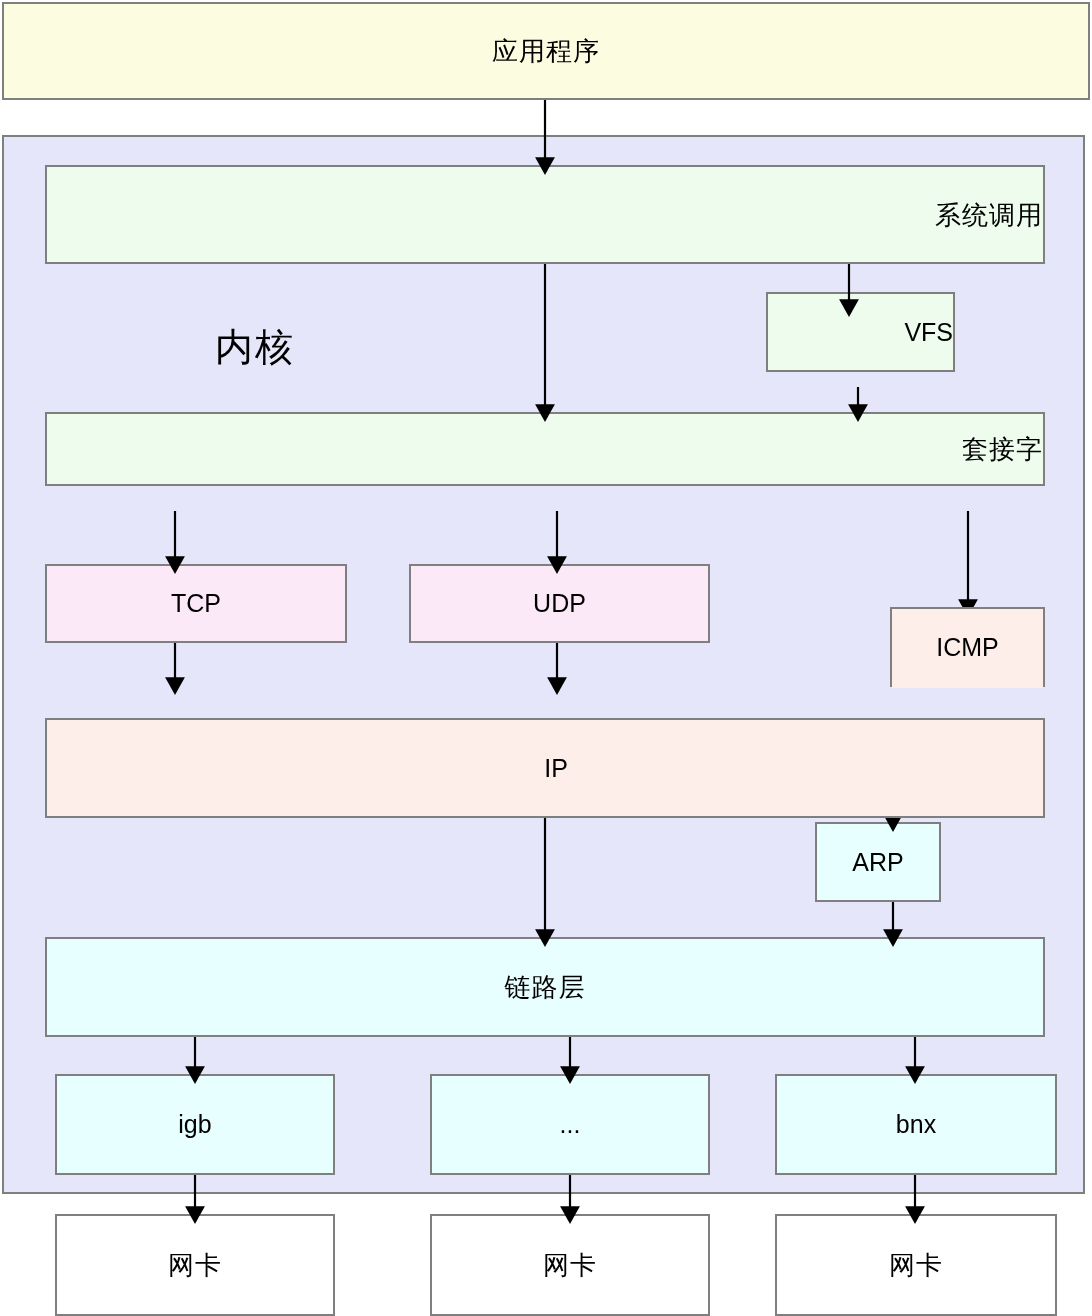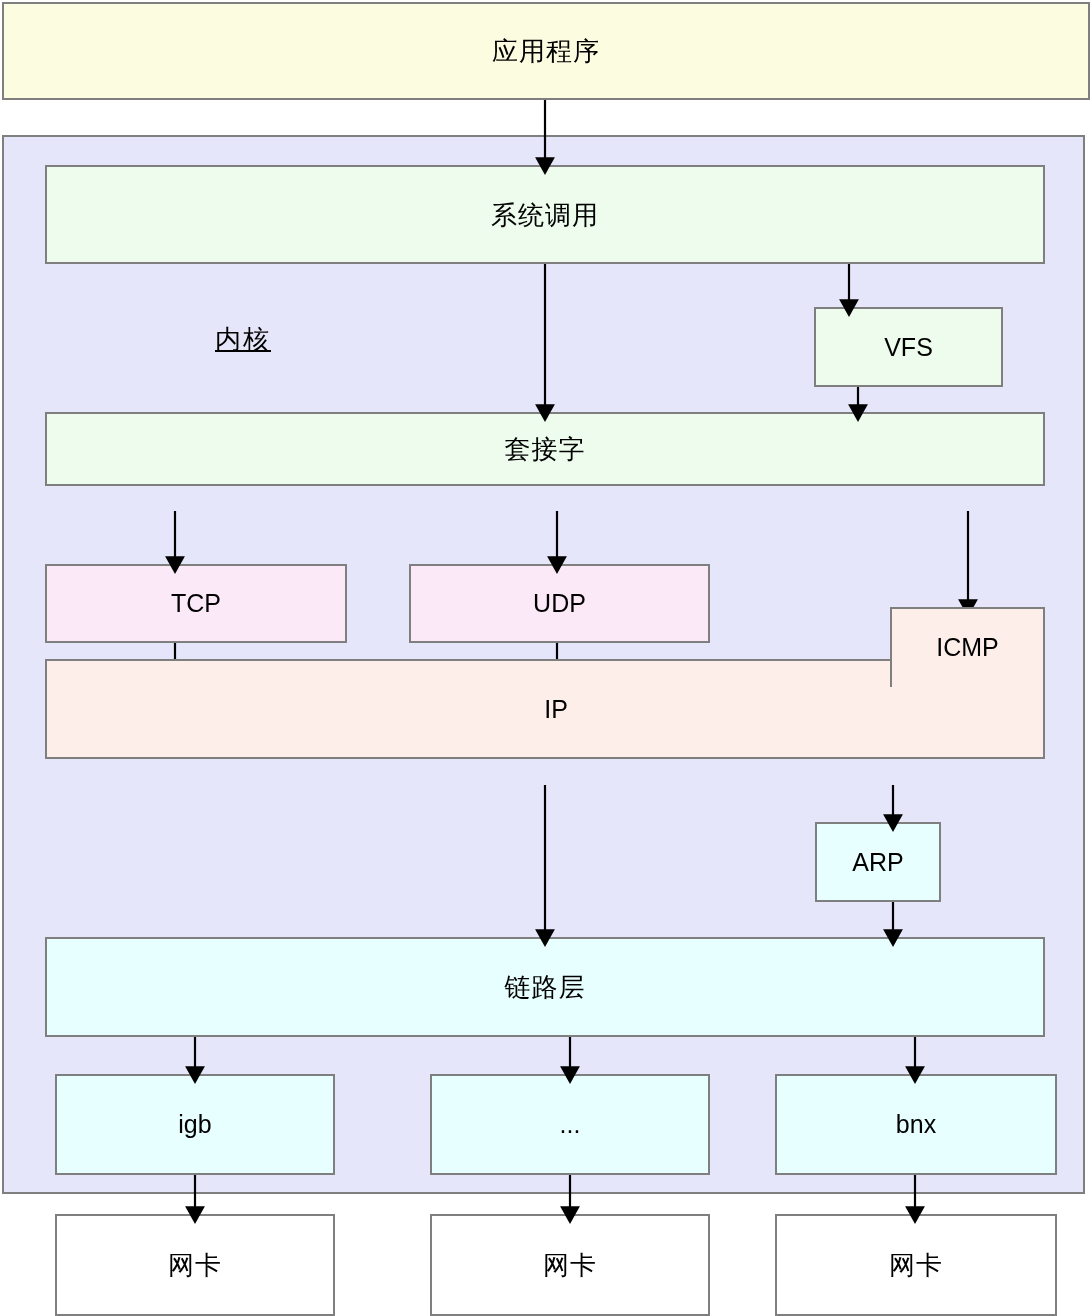--- a/index.html
+++ b/index.html
@@ -24,74 +24,73 @@
     color: #000000;
     font-size: 25px;
     line-height: 1;
     white-space: nowrap;
   }
   .box.cjk { font-size: 26px; letter-spacing: 1px; }
 
   
   .fill-app     { background: #fcfce0; }
   .fill-kernel  { background: #e6e6fa; }
-  .fill-green   { background: #edfced; }
+  .fill-green   { background: #edfced; justify-content: flex-end; }
   .fill-pink    { background: #fce9f7; }
   .fill-peach   { background: #fdeeea; }
   .fill-cyan    { background: #e8ffff; }
   .fill-white   { background: #ffffff; }
 
   .kernel-label {
     position: absolute;
     color: #000000;
-    font-size: 26px;
+    font-size: 38px;
     letter-spacing: 2px;
     white-space: nowrap;
-    text-decoration: underline;
   }
   svg.overlay { position:absolute; left:0; top:0; width:1092px; height:1316px; pointer-events:none; }
 </style>
 </head>
 <body>
 
 <div id="stage">
 
   <div class="box cjk fill-app" style="left:2px; top:2px; width:1088px; height:98px;">
     <span>应用程序</span>
   </div>
 
   <div class="box fill-kernel" style="left:2px; top:135px; width:1083px; height:1059px; display:block;"></div>
 
   <div class="kernel-label" style="left:215px; top:322px;">内核</div>
 
   <div class="box cjk fill-green" style="left:45px; top:165px; width:1000px; height:99px;">
     <span>系统调用</span>
   </div>
 
-  <div class="box fill-green" style="left:766px; top:307px; width:189px; height:80px;margin-left:48px;">
+  <div class="box fill-green" style="left:766px; top:292px; width:189px; height:80px;">
     <span>VFS</span>
   </div>
 
   <div class="box cjk fill-green" style="left:45px; top:412px; width:1000px; height:74px;">
     <span>套接字</span>
   </div>
 
   <div class="box fill-pink" style="left:45px; top:564px; width:302px; height:79px;">
     <span>TCP</span>
   </div>
 
   <div class="box fill-pink" style="left:409px; top:564px; width:301px; height:79px;">
     <span>UDP</span>
   </div>
 
   <div class="box fill-peach" style="left:890px; top:607px; width:155px; height:80px; z-index:3;text-align:right;">
     <span>ICMP</span>
   </div>
 
-  <div class="box fill-peach" style="left:45px; top:659px; width:1000px; height:100px; z-index:2;padding-left:22px;">
+  <div class="box fill-peach" style="left:45px; top:718px; width:1000px; height:100px; z-index:2;padding-left:22px;">
     <span>IP</span>
   </div>
 
   <div style="position:absolute; left:892px; top:685px; width:151px; height:3px; background:#fdeeea; z-index:4;"></div>
 
   <div class="box fill-cyan" style="left:815px; top:822px; width:126px; height:80px;">
     <span>ARP</span>
   </div>
 
   <div class="box cjk fill-cyan" style="left:45px; top:937px; width:1000px; height:100px;">

